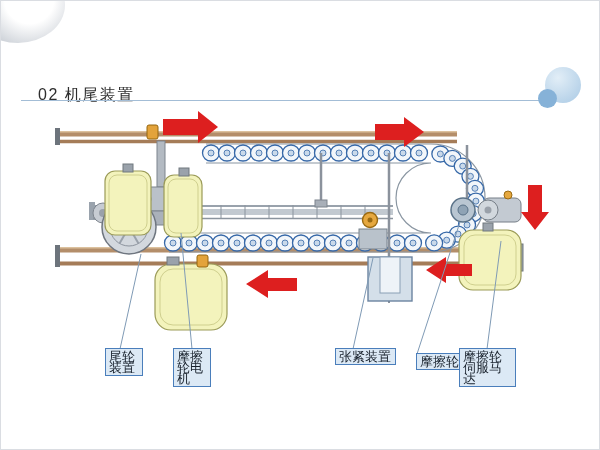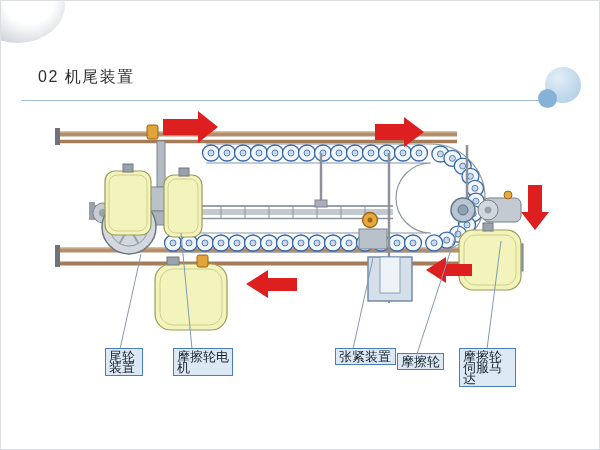--- a/index.html
+++ b/index.html
@@ -1,20 +1,20 @@
 <!DOCTYPE html>
 <html style="--arrow-red: #dd1f1f; --cover-yellow: #f3f3bc; --roller-blue: #3668a8; --rail-brown: #b48e6a; --label-bg: #dce9f5; --label-border: #4a7ebb; --accent-line: #a3bdd6;"><head>
 <meta charset="utf-8">
 <style>
   html,body{margin:0;padding:0;}
   body{width:600px;height:450px;font-family:"Liberation Sans","DejaVu Sans",sans-serif;background:#fff;}
   .slide{position:absolute;left:0;top:0;width:600px;height:450px;background:#fff;border:1px solid #dadde2;box-sizing:border-box;overflow:hidden;}
   .corner-decor{position:absolute;left:-30px;top:-34px;width:94px;height:76px;border-radius:50%;
     background:radial-gradient(circle at 62% 42%, #ffffff 34%, #c9ced5 72%, #bfc5cc 100%);z-index:0;}
-  .title{position:absolute;left:37px;top:66px;font-size:16px;letter-spacing:1.5px;color:#2e2e2e;z-index:2;}
+  .title{position:absolute;left:37px;top:84px;font-size:16px;letter-spacing:1.5px;color:#2e2e2e;z-index:2;}
   .rule{position:absolute;left:20px;top:99px;width:524px;height:1px;background:var(--accent-line,#a3bdd6);z-index:2;}
   .circle-big{position:absolute;left:544px;top:66px;width:36px;height:36px;border-radius:50%;
     background:radial-gradient(circle at 36% 30%, #e2eef7, #a9c9e4);z-index:2;}
   .circle-small{position:absolute;left:537px;top:88px;width:19px;height:19px;border-radius:50%;
     background:#86b2d8;z-index:2;}
   svg.diagram{position:absolute;left:0;top:0;z-index:1;}
   .roller{fill:#f2f6fa;stroke:var(--roller-blue,#3668a8);stroke-width:1.3;}
   .roller-hub{fill:#c9d9ea;stroke:var(--roller-blue,#3668a8);stroke-width:0.8;}
   .guide{fill:none;stroke:#8a96a2;stroke-width:1.2;}
   .arrow{fill:var(--arrow-red,#dd1f1f);}
@@ -241,18 +241,18 @@
     <g>
       <line class="callout-line" x1="119" y1="348" x2="140" y2="253"></line>
       <line class="callout-line" x1="191" y1="348" x2="180" y2="232"></line>
       <line class="callout-line" x1="352" y1="348" x2="372" y2="257"></line>
       <line class="callout-line" x1="416" y1="353" x2="459" y2="221"></line>
       <line class="callout-line" x1="486" y1="348" x2="500" y2="240"></line>
     </g>
   </svg>
 
   <div class="callout" style="left:104px;top:347px;width:38px">尾轮装置</div>
-  <div class="callout" style="left:172px;top:347px;width:60px">摩擦轮电机</div>
+  <div class="callout" style="left:172px;top:347px;width:38px">摩擦轮电机</div>
   <div class="callout" style="left:334px;top:347px;width:61px">张紧装置</div>
-  <div class="callout" style="left:396px;top:352px;white-space:nowrap">摩擦轮</div>
+  <div class="callout" style="left:415px;top:352px;white-space:nowrap">摩擦轮</div>
   <div class="callout" style="left:458px;top:347px;width:57px">摩擦轮伺服马达</div>
 
 </div>
 
 </body></html>

